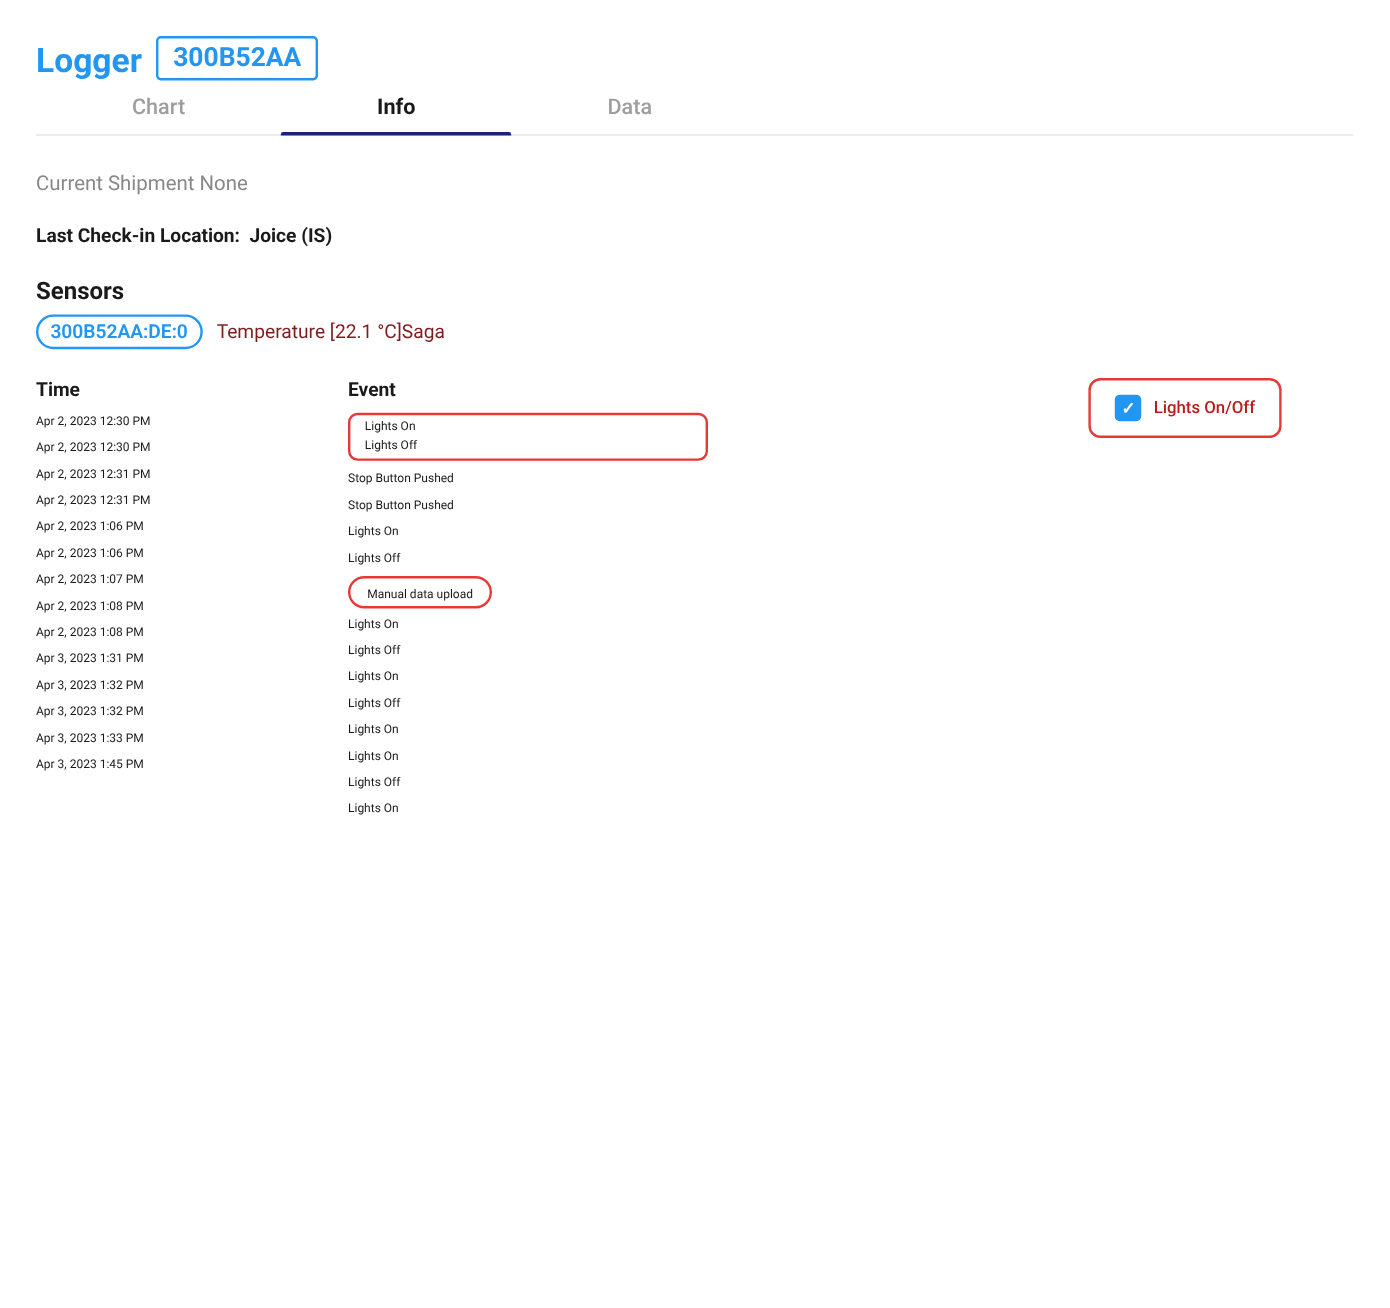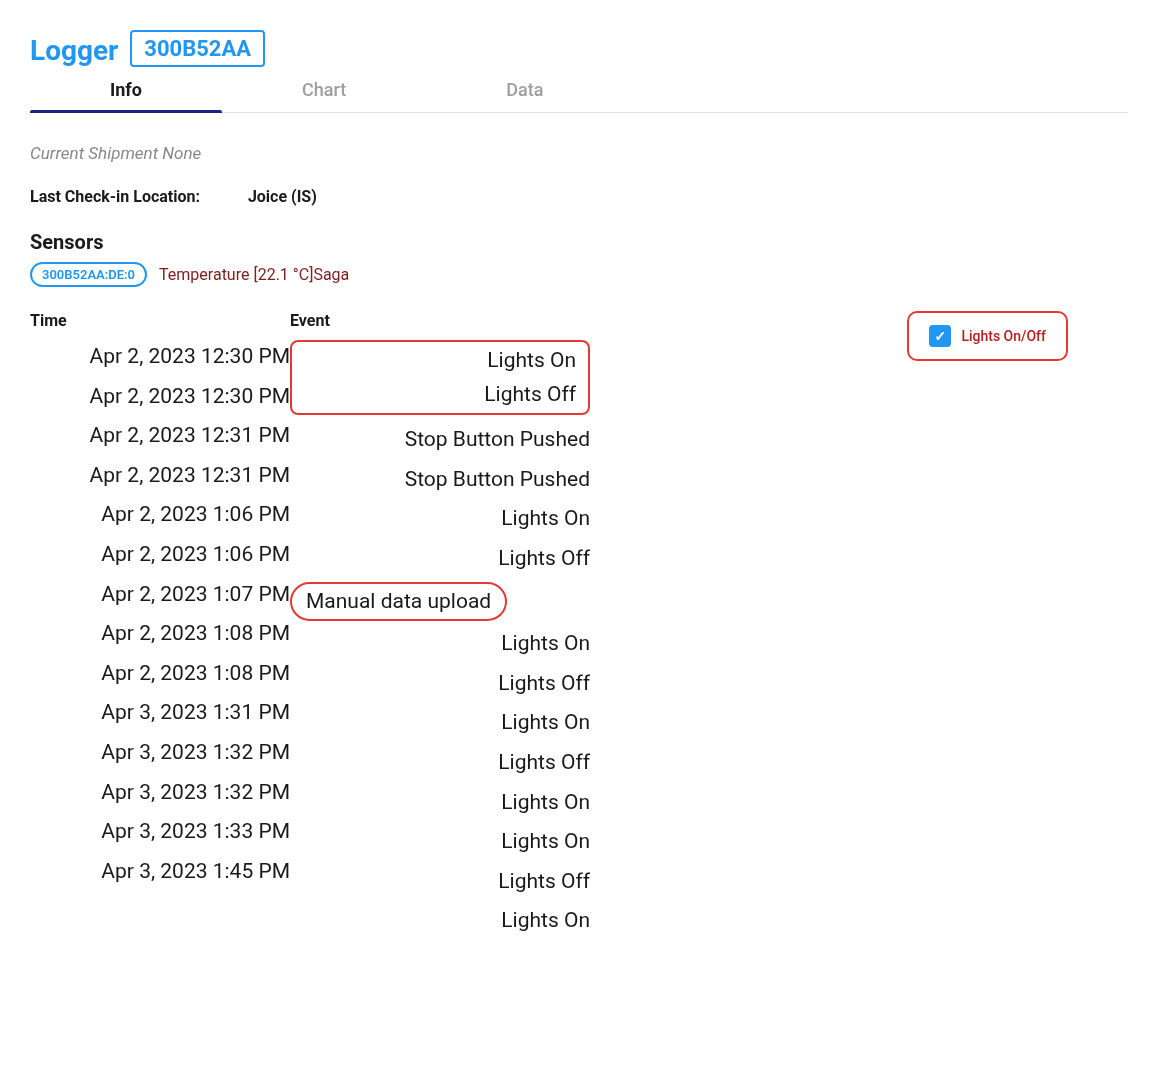--- a/index.html
+++ b/index.html
@@ -81,21 +81,20 @@
     .section-title {
       font-size: 20px;
       font-weight: 700;
       color: #1a1a1a;
       margin-bottom: 8px;
     }
 
     .current-shipment-label {
       font-size: 17px;
       color: #888;
-      font-style: italic;
       margin-bottom: 16px;
     }
 
     .checkin-line {
       font-size: 16px;
       margin-bottom: 24px;
       font-style: italic;
     }
 
     .checkin-line span {
@@ -108,21 +107,21 @@
       display: flex;
       align-items: center;
       gap: 12px;
       margin-bottom: 8px;
     }
 
     .sensor-badge {
       border: 2px solid #2196F3;
       border-radius: 20px;
       padding: 3px 10px;
-      font-size: 13px;
+      font-size: 16px;
       font-weight: 600;
       color: #2196F3;
       white-space: nowrap;
     }
 
     .sensor-info {
       font-size: 16px;
       color: #7f1d1d;
     }
 
@@ -168,24 +167,23 @@
       min-width: 300px;
     }
 
     .col-header {
       font-size: 16px;
       font-weight: 700;
       margin-bottom: 4px;
     }
 
     .col-row {
-      font-size: 21px;
+      font-size: 10px;
       color: #1a1a1a;
       line-height: 1.6;
-      text-align: right;
     }
 
     
     .lights-filter {
       position: absolute;
       right: 60px;
       top: 0;
       border: 2px solid #e53935;
       border-radius: 10px;
       padding: 12px 20px;
@@ -217,33 +215,33 @@
   </style>
 </head>
 <body>
 
 <div class="header">
   <span class="header-title">Logger</span>
   <span class="logger-id-badge">300B52AA</span>
 </div>
 
 <div class="tabs">
+  <div class="tab">Chart</div>
   <div class="tab active">Info</div>
-  <div class="tab">Chart</div>
   <div class="tab">Data</div>
 </div>
 
 <div class="section">
   <div class="current-shipment-label">Current Shipment None</div>
 </div>
 
 <div class="section">
   <div class="checkin-line">
     <span>Last Check-in Location:</span>
-    &nbsp;<span style="font-style:normal;font-weight:700;margin-left:40px;">Joice (IS)</span>
+    &nbsp;<span style="font-style:normal;font-weight:700;">Joice (IS)</span>
   </div>
 </div>
 
 <div class="section">
   <div class="section-title">Sensors</div>
   <div class="sensor-row">
     <span class="sensor-badge">300B52AA:DE:0</span>
     <span class="sensor-info">
       <span>Temperature</span>
       <span>[22.1 °C]</span><span>Saga</span>

